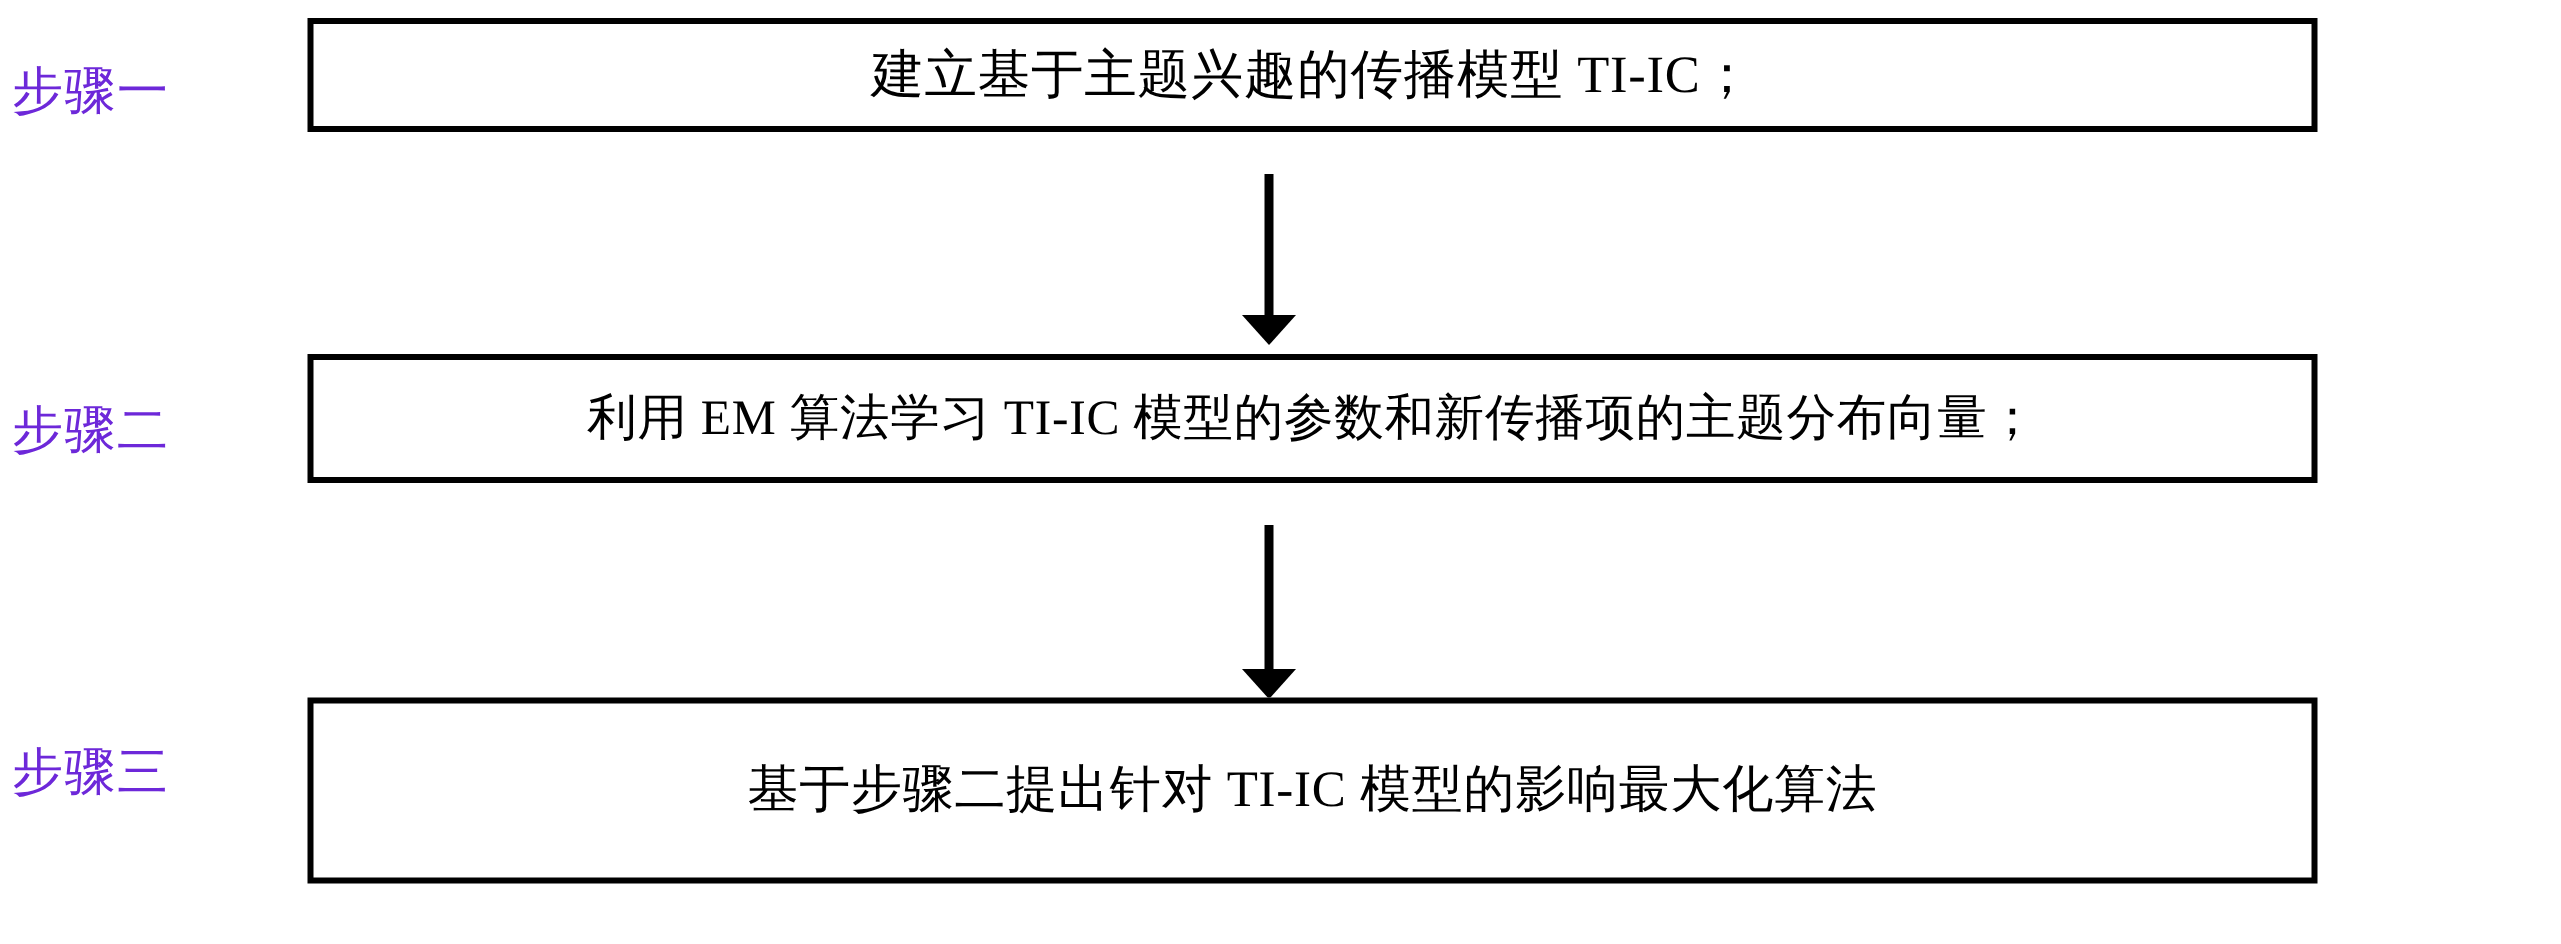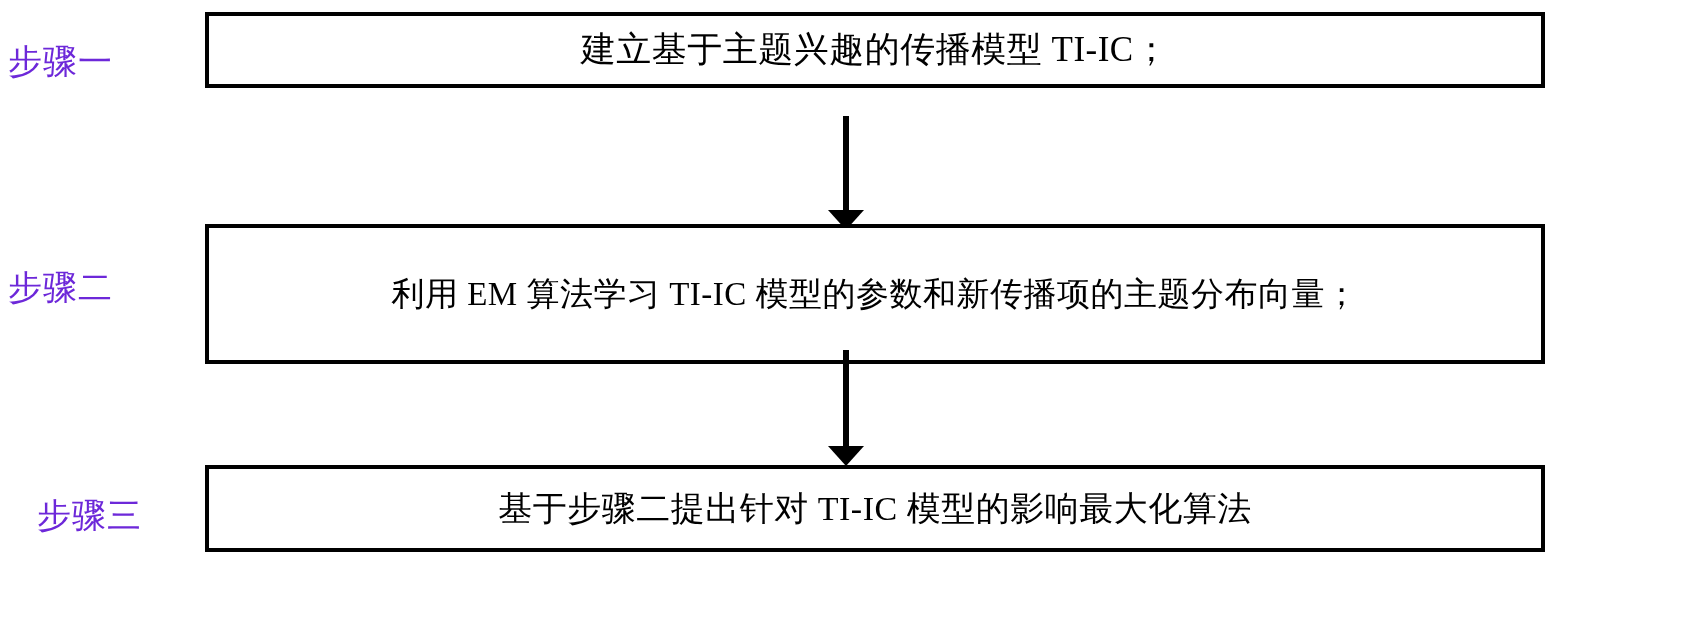--- a/index.html
+++ b/index.html
@@ -28,21 +28,21 @@
     text-align: left;
     font-size: 34px;
     line-height: 40px;
     color: #6d28d9;
     letter-spacing: 1px;
     white-space: nowrap;
     font-family: "Liberation Serif", "DejaVu Serif", serif;
   }
   .step-label.l1 { top: 42px; }
   .step-label.l2 { top: 268px; }
-  .step-label.l3 { top: 496px; margin-left: 29px; }
+  .step-label.l3 { top: 496px; }
 
   
   .flow-box {
     position: absolute;
     left: 205px;
     width: 1340px;
     box-sizing: border-box;
     border: 4px solid #000000;
     background: #ffffff;
     display: flex;
@@ -52,22 +52,22 @@
   }
   .flow-box .box-text {
     font-size: 35px;
     line-height: 44px;
     letter-spacing: 0.5px;
     text-align: center;
     white-space: nowrap;
     font-family: "Liberation Serif", "DejaVu Serif", serif;
   }
   .box1 { top: 12px;  height: 76px; }
-  .box2 { top: 224px; height: 140px; }
-  .box3 { top: 465px; height: 87px; }
+  .box2 { top: 236px; height: 86px; }
+  .box3 { top: 465px; height: 124px; }
 
   .box2 .box-text { font-size: 33px; }
   .box3 .box-text { font-size: 34px; }
 
   
   .arrow {
     position: absolute;
     left: 843px;
     width: 6px;
     background: #000000;

